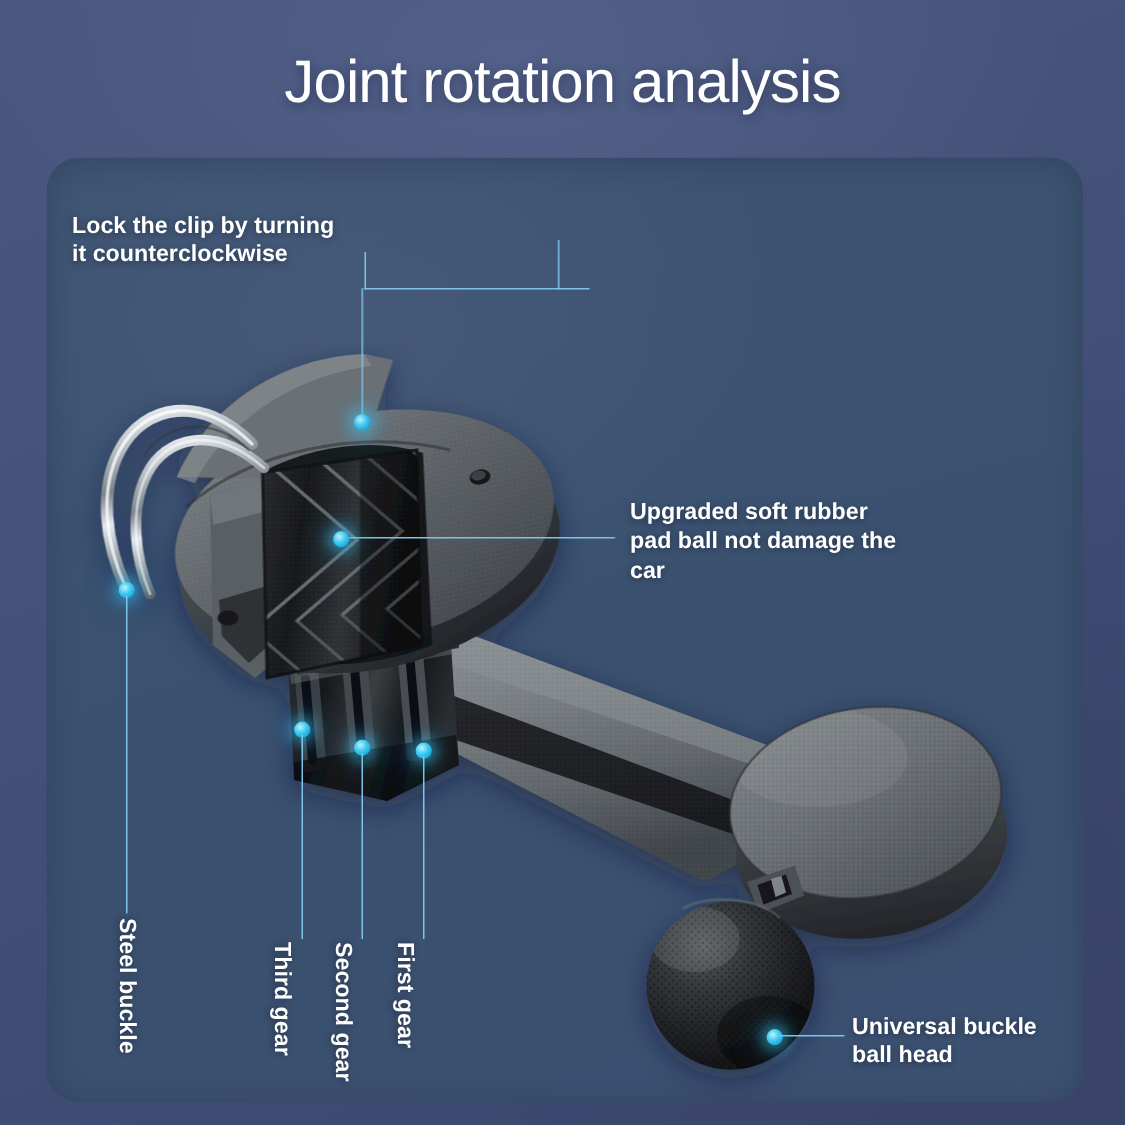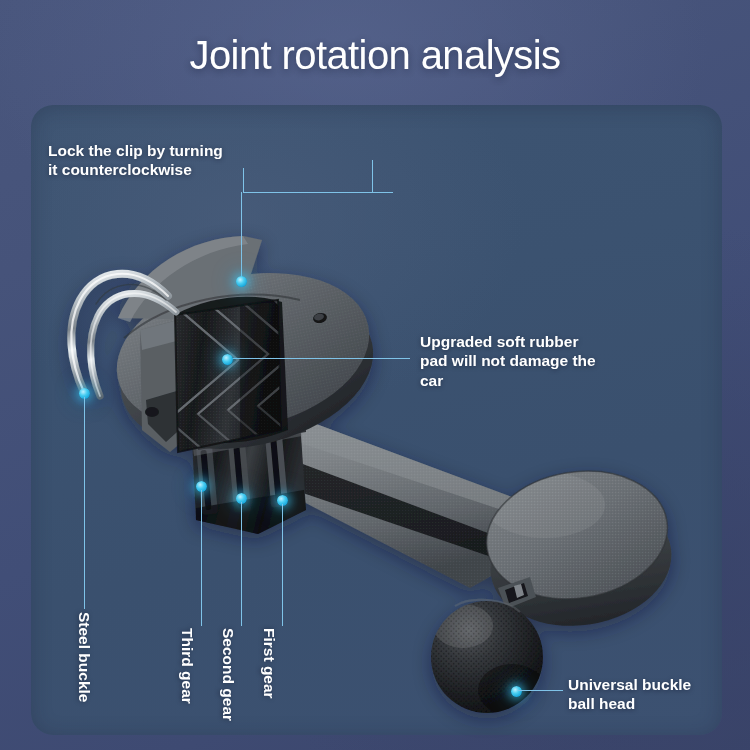--- a/index.html
+++ b/index.html
@@ -332,21 +332,21 @@
 
   <div class="dot" style="left:282px; top:500px;"></div>
   <div class="lead v" style="left:282px; top:504px; height:122px;"></div>
 
   <div class="dot" style="left:516px; top:691px;"></div>
   <div class="lead h" style="left:518px; top:690px; width:45px;"></div>
 
   <div class="callout" id="lbl-lock">Lock the clip by turning
 it counterclockwise</div>
   <div class="callout" id="lbl-rubber">Upgraded soft rubber
-pad will not damage the
+pad ball not damage the
 car</div>
   <div class="callout" id="lbl-ball">Universal buckle
 ball head</div>
 
   <div class="vlabel" id="lbl-steel">Steel buckle</div>
   <div class="vlabel" id="lbl-third">Third gear</div>
   <div class="vlabel" id="lbl-second">Second gear</div>
   <div class="vlabel" id="lbl-first">First gear</div>
 
 </div>

